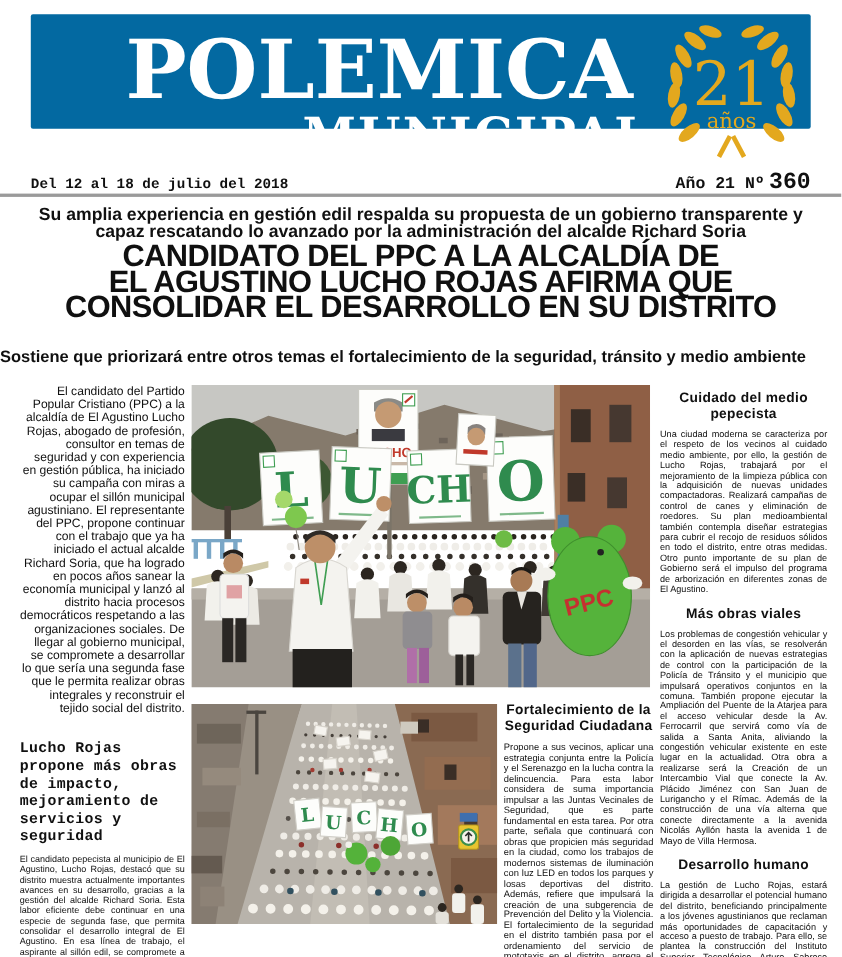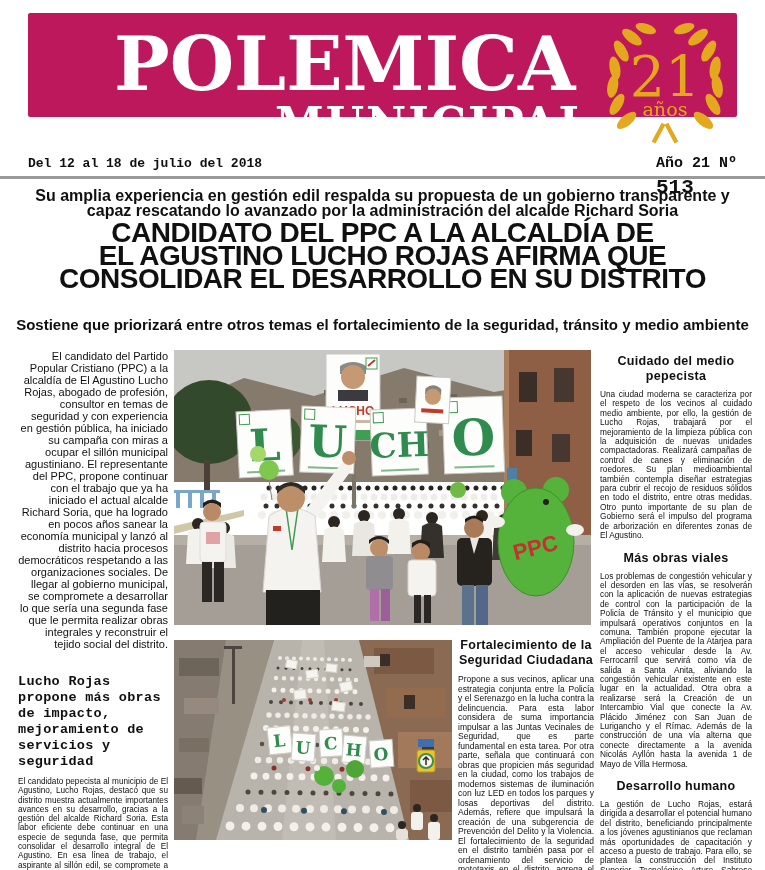--- a/index.html
+++ b/index.html
@@ -1,40 +1,40 @@
 <!DOCTYPE html>
 <html><head>
 <meta charset="utf-8">
 <style>
   html,body{margin:0;padding:0;}
   body{
     width:765px;height:870px;position:relative;background:#fff;
     font-family:"Liberation Sans",sans-serif;color:#101010;overflow:hidden;
   }
   
-  .masthead{position:absolute;left:28px;top:13px;width:709px;height:104px;background:#be185d;border-radius:2px;}
+  .masthead{position:absolute;left:28px;top:13px;width:709px;height:104px;background:#0369a1;border-radius:2px;}
   .m-title{position:absolute;left:86px;top:14px;font-family:"DejaVu Serif",serif;font-weight:bold;
     font-size:74px;line-height:74px;color:#fff;letter-spacing:0px;}
   .m-subrow{position:absolute;left:88px;top:90px;display:flex;align-items:center;height:42px;}
   .m-dash{width:128px;height:9px;background:#fff;margin-right:15px;}
   .m-subtitle{font-family:"DejaVu Serif",serif;font-weight:bold;font-size:44px;line-height:42px;color:#fff;letter-spacing:2px;margin-left:16px;}
   .m-tagline{position:absolute;left:95px;top:121px;color:#fff;font-weight:bold;font-size:14.5px;letter-spacing:1.2px;word-spacing:2px;}
   .m-wreath{position:absolute;right:8px;top:5px;}
   
   .dateline{position:absolute;left:28px;right:28px;top:155px;display:flex;justify-content:space-between;align-items:baseline;font-family:Liberation Mono, monospace;}
   .d-left{font-weight:bold;font-size:13px;}
-  .d-right{font-weight:bold;font-size:15px;display:flex;align-items:baseline;gap:4px;flex-direction:column;}
+  .d-right{font-weight:bold;font-size:15px;display:flex;align-items:baseline;gap:4px;}
   .d-right .num{font-size:21px;}
   .rule{position:absolute;left:0;right:0;top:176px;height:3px;background:#9a9a9a;}
   
   .kicker{position:absolute;left:0;right:0;top:188px;text-align:center;font-weight:bold;
     font-size:16px;line-height:15px;max-width:724px;margin:0 auto;}
   .headline{position:absolute;left:0;right:0;top:221px;text-align:center;}
   .h-line{font-weight:bold;font-size:28px;line-height:23px;letter-spacing:-0.5px;white-space:nowrap;}
-  .deck{position:absolute;left:0;right:0;top:316px;text-align:center;font-weight:bold;font-size:15px;}
+  .deck{position:absolute;left:0;right:0;top:316px;font-weight:bold;font-size:15px;}
   
   .cols{position:absolute;left:18px;top:350px;display:flex;gap:6px;}
   .col-left{width:150px;flex:none;}
   .col-center{width:420px;flex:none;}
   .col-right{width:152px;flex:none;}
   .p-intro{text-align:right;font-size:11px;line-height:12px;}
   .sub-left{margin-top:24px;font-weight:bold;font-size:13.5px;line-height:16px;text-align:left;letter-spacing:0.3px;font-family:Liberation Mono, monospace;}
   .p-small{margin-top:7px;text-align:justify;font-size:8.2px;line-height:9.3px;}
   .photo1{width:417px;height:275px;display:block;}
   .bottom-row{display:flex;gap:6px;margin-top:15px;}
@@ -81,21 +81,21 @@
     </g>
     <text x="60" y="73" text-anchor="middle" font-family="DejaVu Serif, serif" font-size="52" fill="#e3a81e">21</text>
     <text x="60" y="92" text-anchor="middle" font-family="DejaVu Serif, serif" font-size="18" fill="#e3a81e">años</text>
   </svg>
 </div>
 
 <div class="dateline">
   <div class="d-left">Del 12 al 18 de julio del 2018</div>
   <div class="d-right">
     <span>Año 21 Nº</span>
-    <span class="num">513</span>
+    <span class="num">360</span>
   </div>
 </div>
 <div class="rule"></div>
 
 <div class="kicker">Su amplia experiencia en gestión edil respalda su propuesta de un gobierno transparente y capaz rescatando lo avanzado por la administración del alcalde Richard Soria</div>
 <div class="headline">
   <div class="h-line">CANDIDATO DEL PPC A LA ALCALDÍA DE</div>
   <div class="h-line">EL AGUSTINO LUCHO ROJAS AFIRMA QUE</div>
   <div class="h-line">CONSOLIDAR EL DESARROLLO EN SU DISTRITO</div>
 </div>

